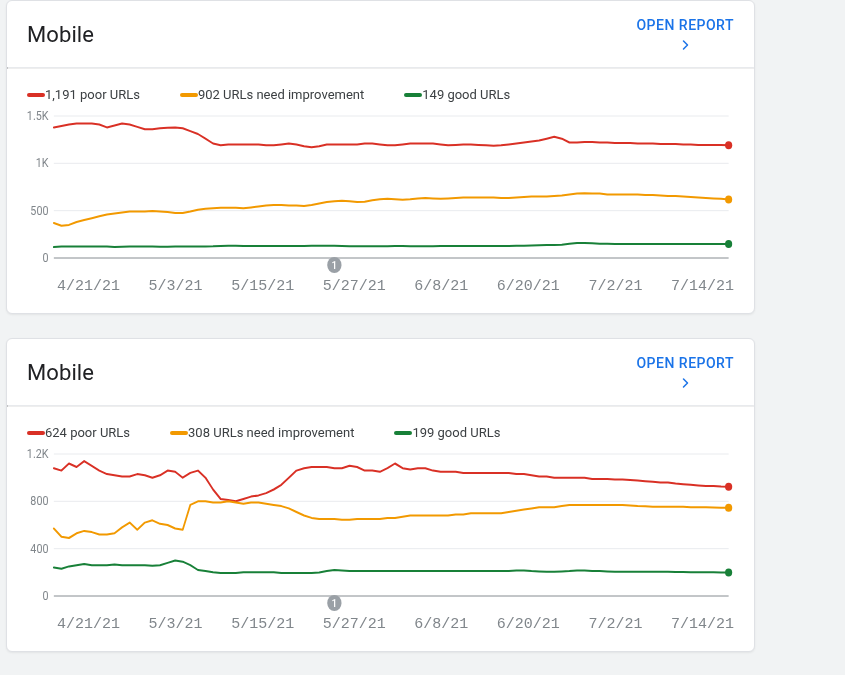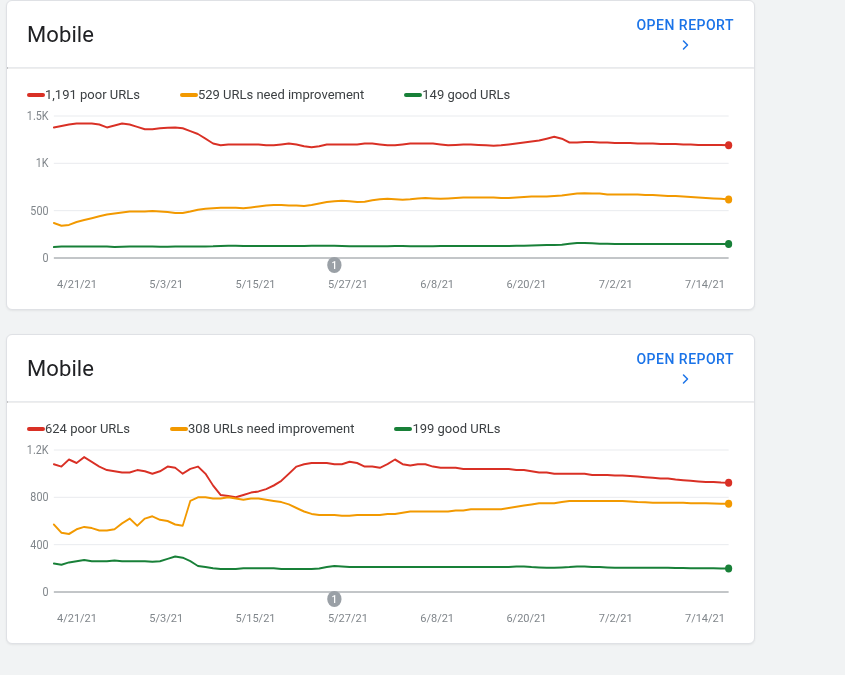--- a/index.html
+++ b/index.html
@@ -78,23 +78,24 @@
     width: 100%;
     height: 100%;
     overflow: visible;
   }
   .ytick {
     font-size: 12px;
     fill: #80868b;
   }
   .xticks {
     display: flex;
-    margin: 6px 29px 18px 20px;
-    font-size: 11px;
+    margin: 6px 20px 18px 20px;
+    font-size: 15px;
     color: #80868b;
+    font-family: Liberation Mono, monospace;
   }
   .xticks .spacer { width: 30px; flex: 0 0 30px; }
   .xticks .row {
     flex: 1 1 auto;
     display: flex;
     justify-content: space-between;
   }
   .event-badge {
     fill: #9aa0a6;
   }
@@ -123,21 +124,21 @@
     </div>
   </div>
   <hr class="divider">
   <div class="legend">
     <span class="legend-item">
       <span class="legend-dash" style="background:#d93025"></span>
       <span>1,191 poor URLs</span>
     </span>
     <span class="legend-item">
       <span class="legend-dash" style="background:#f29900"></span>
-      <span>529 URLs need improvement</span>
+      <span>902 URLs need improvement</span>
     </span>
     <span class="legend-item">
       <span class="legend-dash" style="background:#188038"></span>
       <span>149 good URLs</span>
     </span>
   </div>
   <div class="chart-box">
     <svg class="chart" viewBox="0 0 790 160" preserveAspectRatio="none">
           <line x1="30" x2="784" y1="146" y2="146" class="baseline"></line>
           <text x="24" y="150" text-anchor="end" class="ytick">0</text>

